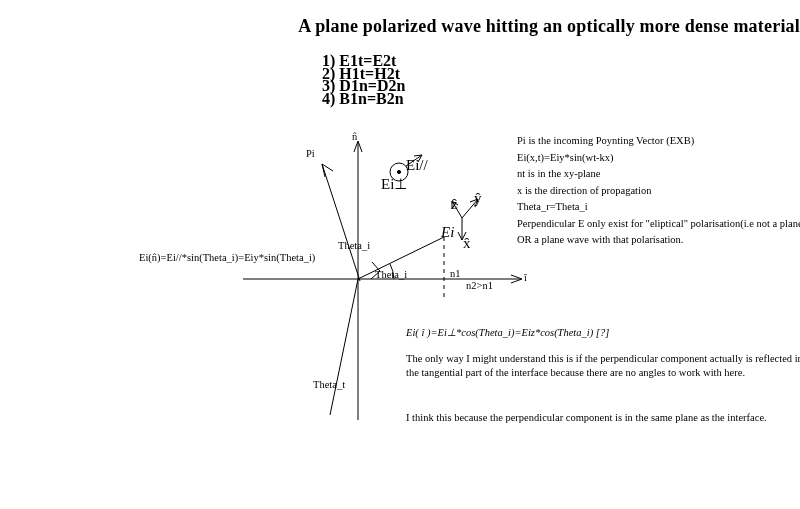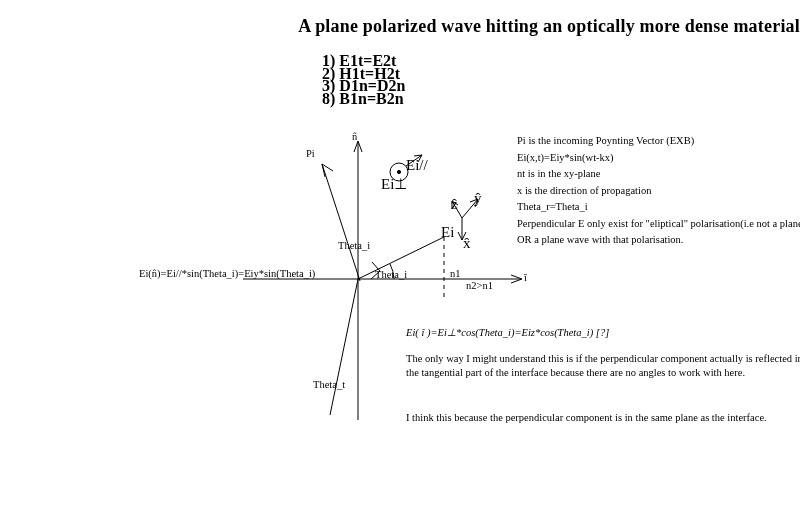--- a/index.html
+++ b/index.html
@@ -77,42 +77,42 @@
     width: 800px;
     height: 509px;
   }
 
   
   #lbl-pi        { top: 148px; left: 306px; font-family: Liberation Serif, serif; }
   #lbl-nhat      { top: 131px; left: 352px; }
   #lbl-ihat      { top: 272px; left: 524px; }
   #lbl-eipar     { top: 157px; left: 406px; }
   #lbl-eiperp    { top: 175px; left: 381px; }
-  #lbl-ei        { top: 224px; left: 441px; }
+  #lbl-ei        { top: 224px; left: 441px; font-style: italic; }
   #lbl-zhat      { top: 196px; left: 451px; }
   #lbl-yhat      { top: 190px; left: 474px; }
   #lbl-xhat      { top: 235px; left: 463px; }
   #lbl-thetai-1  { top: 240px; left: 338px; }
   #lbl-thetai-2  { top: 269px; left: 375px; }
   #lbl-thetat    { top: 331px; left: 313px; margin-top: 48px; }
   #lbl-n1        { top: 268px; left: 450px; }
   #lbl-n2n1      { top: 280px; left: 466px; }
-  #lbl-eq-left   { top: 252px; left: 139px; margin-top: 16px; }
+  #lbl-eq-left   { top: 252px; left: 139px; }
   #lbl-eq-bottom { top: 326px; left: 406px; font-style: italic; }
 </style>
 </head>
 <body>
 
 <div class="title">A plane polarized wave hitting an optically more dense material</div>
 
 <div class="bc-list">
   <div>1) E1t=E2t</div>
   <div>2) H1t=H2t</div>
   <div>3) D1n=D2n</div>
-  <div>8) B1n=B2n</div>
+  <div>4) B1n=B2n</div>
 </div>
 
 <div class="notes" id="right-notes">
   <div>Pi is the incoming Poynting Vector (EXB)</div>
   <div>Ei(x,t)=Eiy*sin(wt-kx)</div>
   <div>nt is in the xy-plane</div>
   <div>x is the direction of propagation</div>
   <div>Theta_r=Theta_i</div>
   <div>Perpendicular E only exist for "eliptical" polarisation(i.e not a plane wave)</div>
   <div>OR a plane wave with that polarisation.</div>

